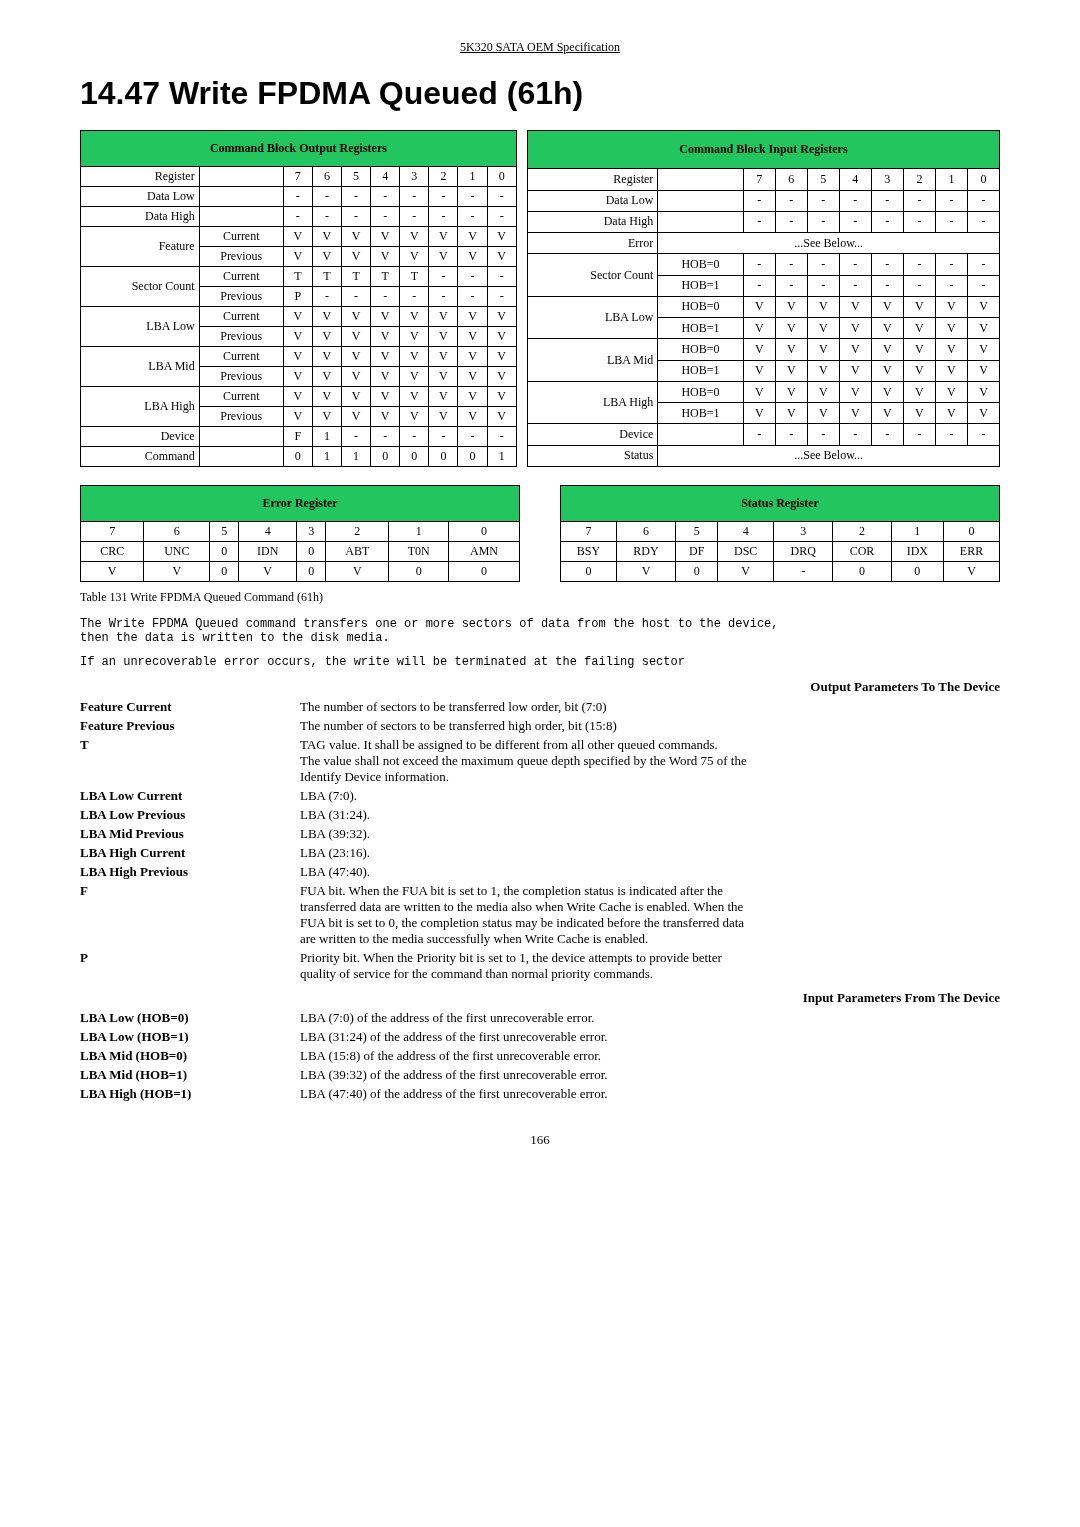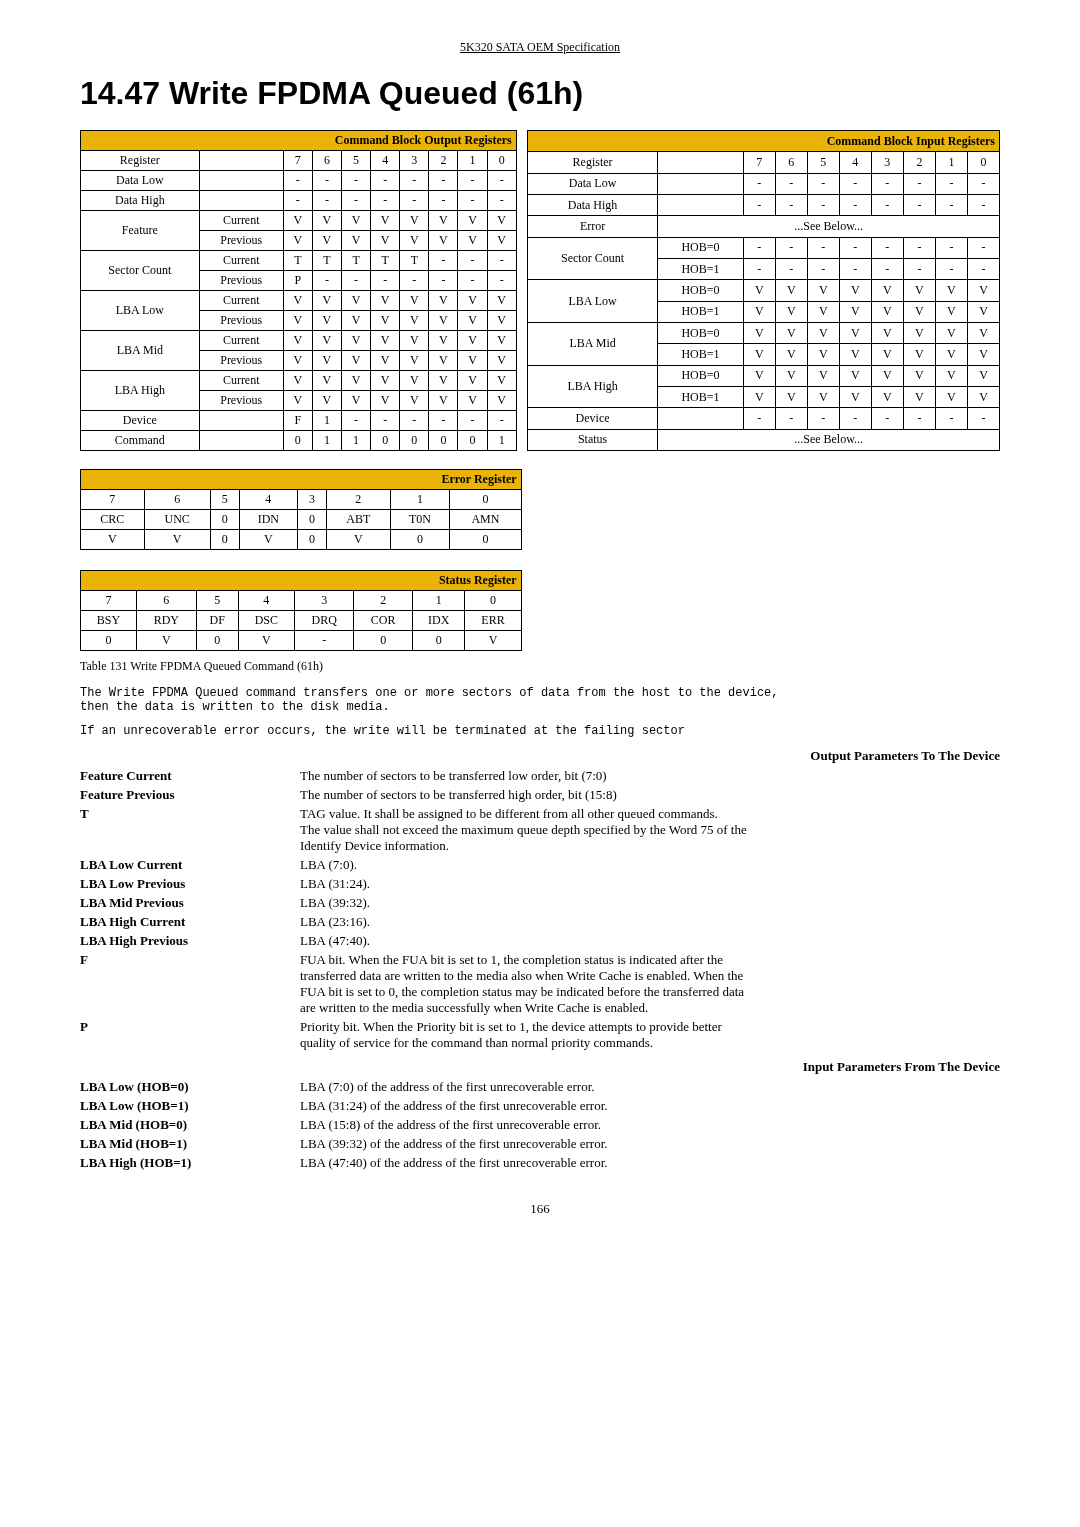--- a/index.html
+++ b/index.html
@@ -28,46 +28,45 @@
       border-collapse: collapse;
       font-size: 12px;
     }
     table td, table th {
       border: 1px solid #000;
       padding: 2px 4px;
       text-align: center;
       white-space: nowrap;
     }
     table td.left-label {
-      text-align: center;
+      text-align: right;
     }
     .main-tables {
       display: flex;
       gap: 0;
       margin-bottom: 18px;
     }
     .cmd-table {
       width: 48%;
     }
     .cmd-table-right {
       width: 52%;
       margin-left: 10px;
     }
     .section-header {
-      background: #eab308;
+      background: #22c55e;
       font-weight: bold;
-      text-align: right;
+      text-align: center;
       border: 1px solid #000;
-      padding: 2px 4px;
+      padding: 10px 4px;
     }
     .bottom-tables {
       display: flex;
       gap: 10px;
       margin-bottom: 8px;
-      flex-direction: column;
     }
     .error-table, .status-table {
       width: 48%;
     }
     .table-caption {
       font-size: 12px;
       margin-bottom: 12px;
     }
     .body-text {
       font-size: 13px;

